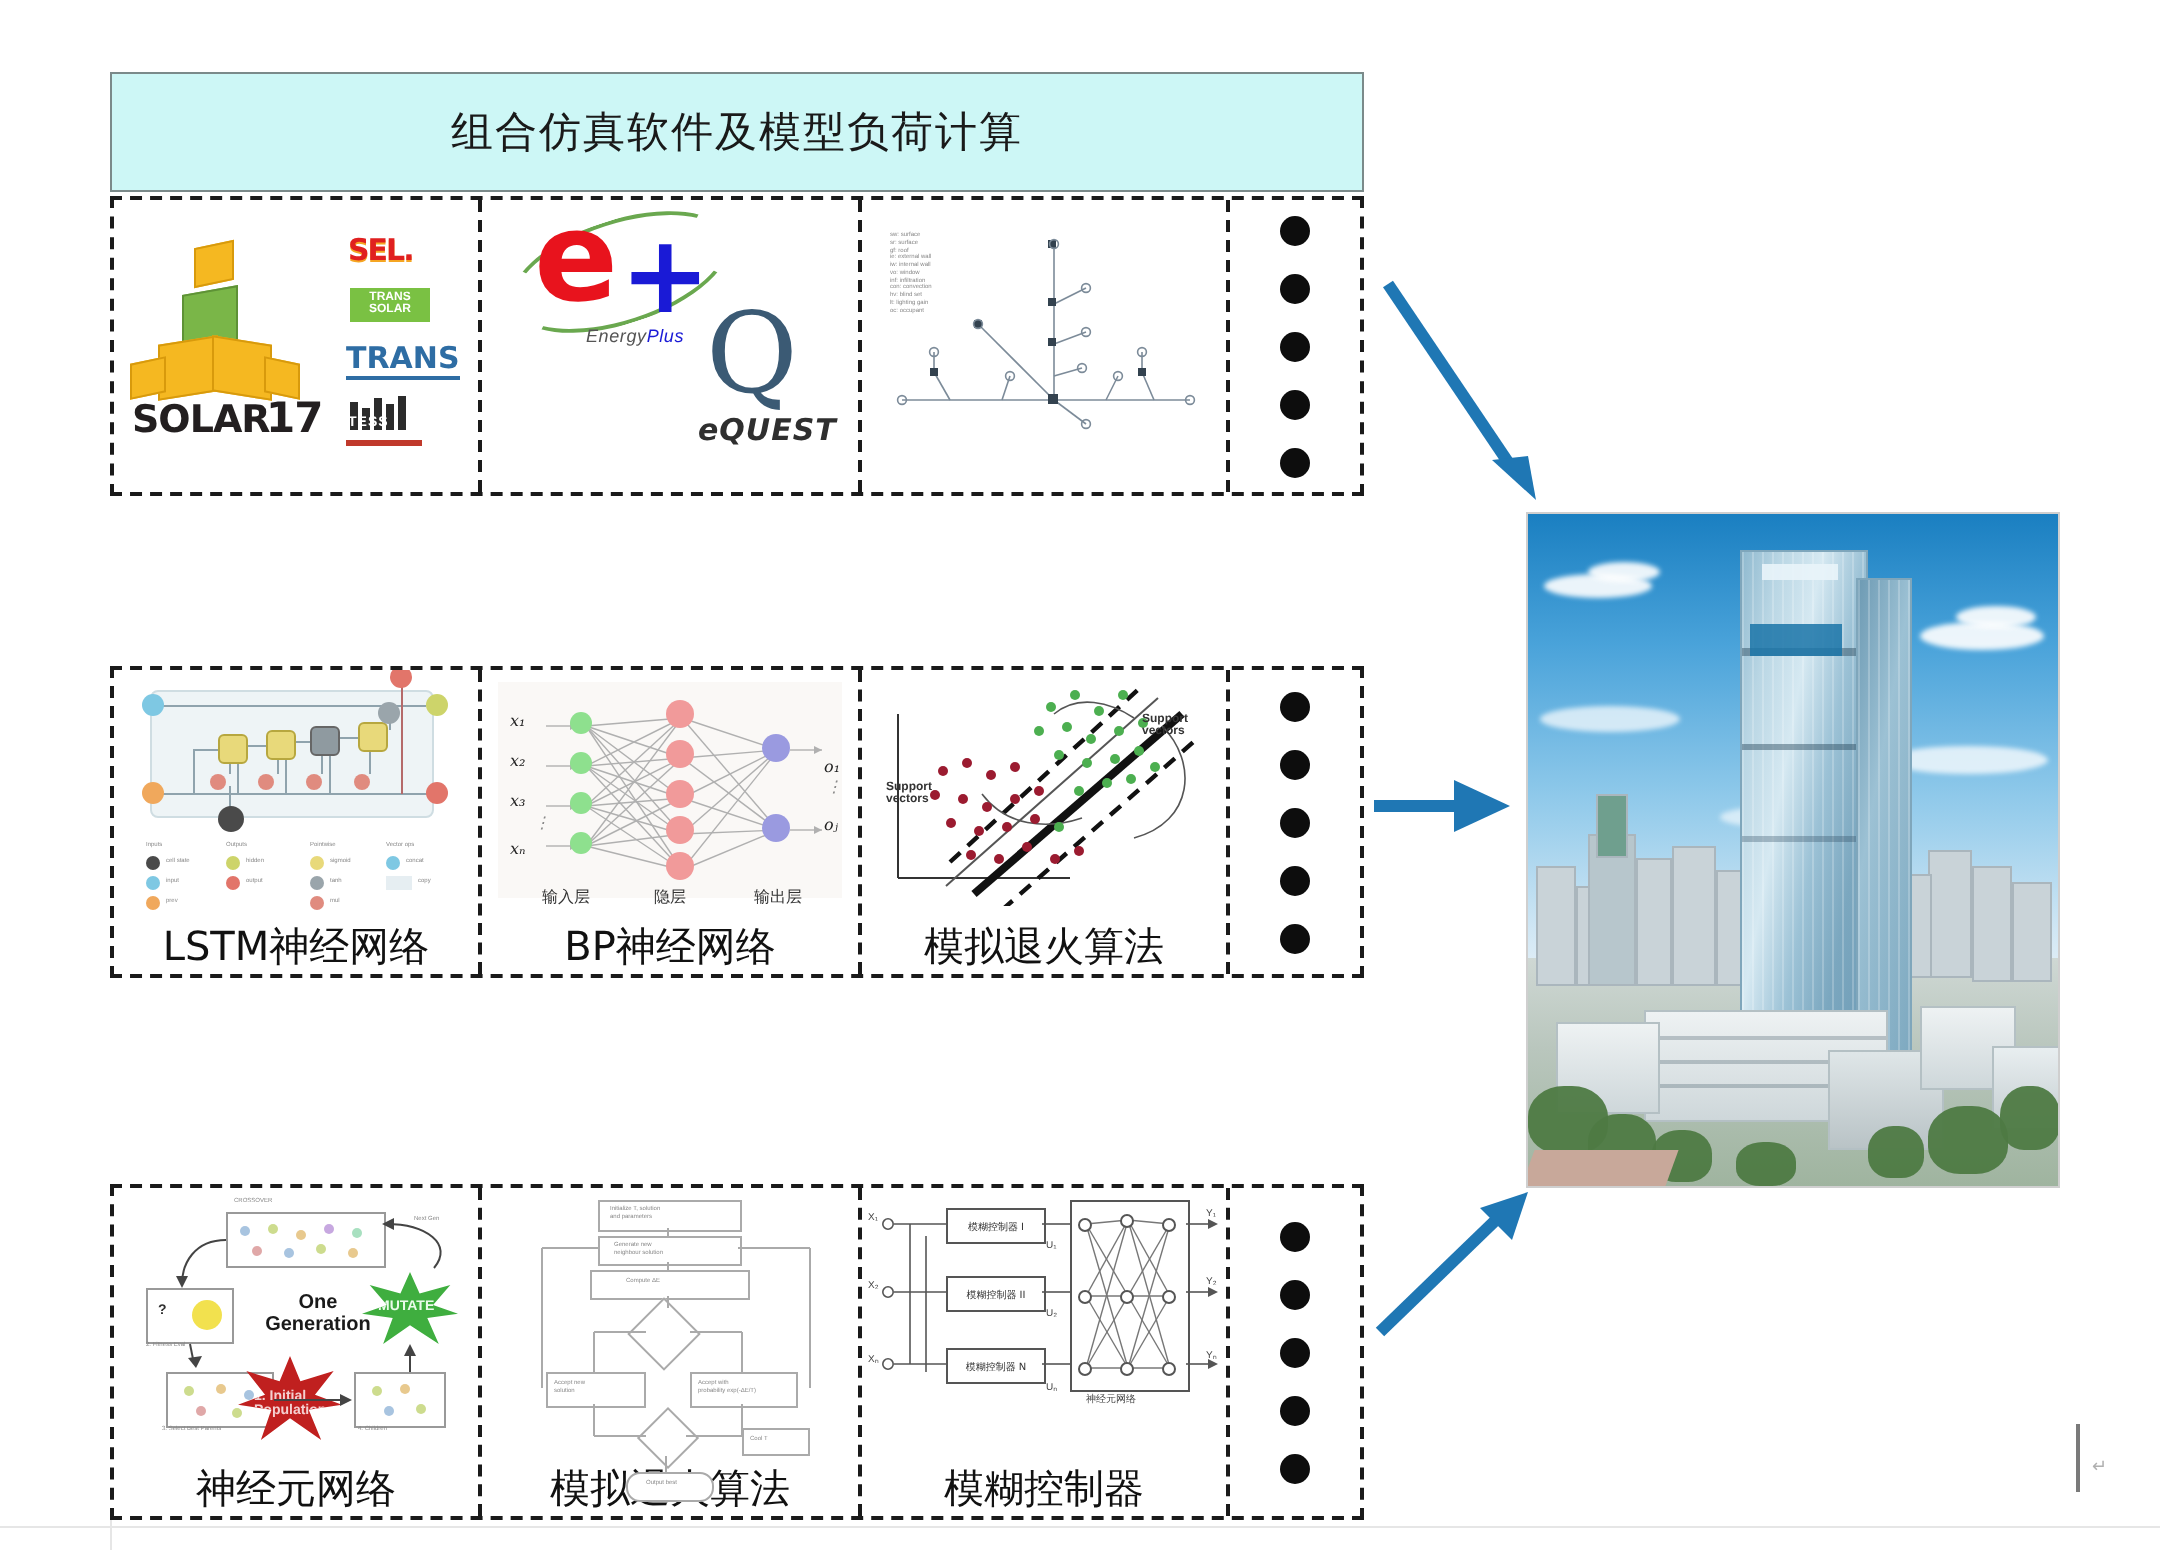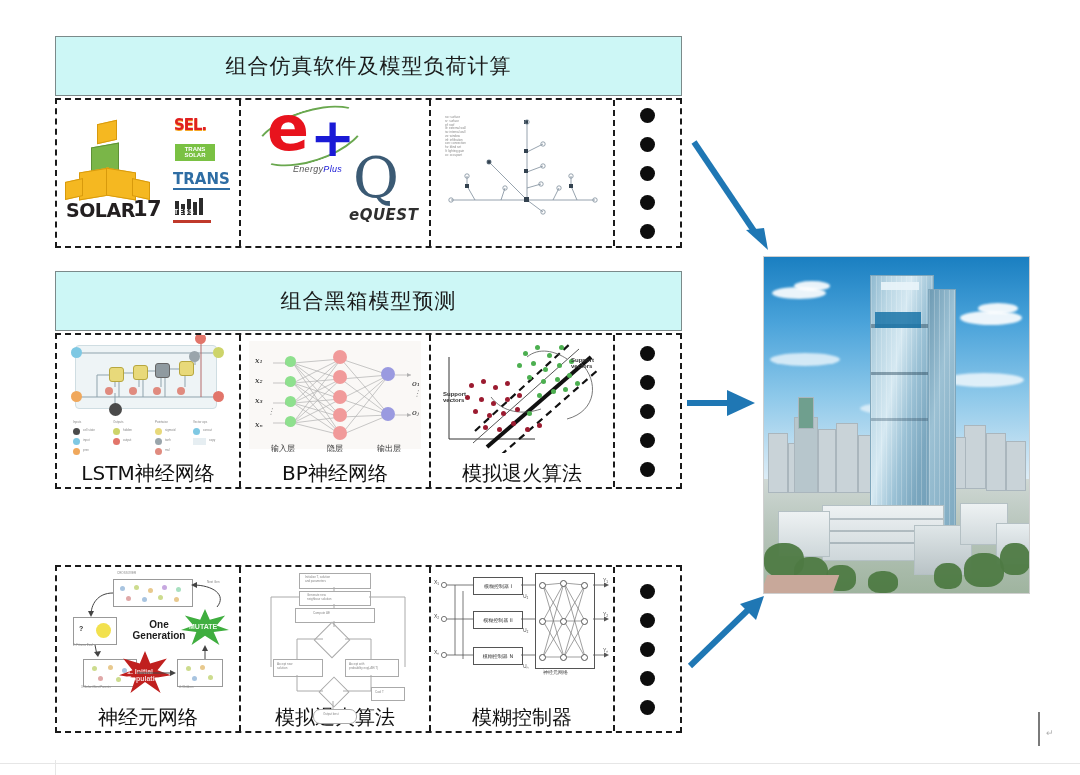--- a/index.html
+++ b/index.html
@@ -255,23 +255,20 @@
           <div class="dot"></div>
           <div class="dot"></div>
           <div class="dot"></div>
         </div>
       </div>
     </div>
   </div>
 
   <div class="section" style="left:55px;top:271px;width:627px;height:218px;">
 
-    <div class="sec-header">
-      <span>组合黑箱模型预测</span>
-    </div>
 
     <div class="sec-body" style="top:62px;height:156px;">
 
       <div class="cell" style="width:184px;">
         <div class="cell-art">
           <div class="abs" style="left:18px;top:10px;width:140px;height:62px;background:#eef4f6;border:1px solid #cfdde2;border-radius:4px;"></div>
           <svg class="abs" style="left:0;top:0;" width="184" height="100">
             <g stroke="#8fa3ad" stroke-width="1" fill="none">
               <line x1="22" y1="18" x2="156" y2="18"></line>
               <line x1="22" y1="62" x2="160" y2="62"></line>
@@ -491,21 +488,21 @@
           <div class="dot"></div>
           <div class="dot"></div>
         </div>
       </div>
     </div>
   </div>
 
   <div class="section" style="left:55px;top:521px;width:627px;height:230px;">
 
 
-    <div class="sec-body" style="top:44px;height:168px;">
+    <div class="sec-body" style="top:71px;height:168px;">
 
       <div class="cell" style="width:184px;">
         <div class="cell-art">
           <div class="ga-box" style="left:56px;top:12px;width:78px;height:26px;">
             <div class="abs" style="left:6px;top:6px;width:5px;height:5px;border-radius:50%;background:#a8c4e0;"></div>
             <div class="abs" style="left:20px;top:5px;width:5px;height:5px;border-radius:50%;background:#cddc8e;"></div>
             <div class="abs" style="left:34px;top:8px;width:5px;height:5px;border-radius:50%;background:#e8c98e;"></div>
             <div class="abs" style="left:48px;top:5px;width:5px;height:5px;border-radius:50%;background:#c7a8e0;"></div>
             <div class="abs" style="left:62px;top:7px;width:5px;height:5px;border-radius:50%;background:#a8e0c0;"></div>
             <div class="abs" style="left:12px;top:16px;width:5px;height:5px;border-radius:50%;background:#e0a8a8;"></div>

